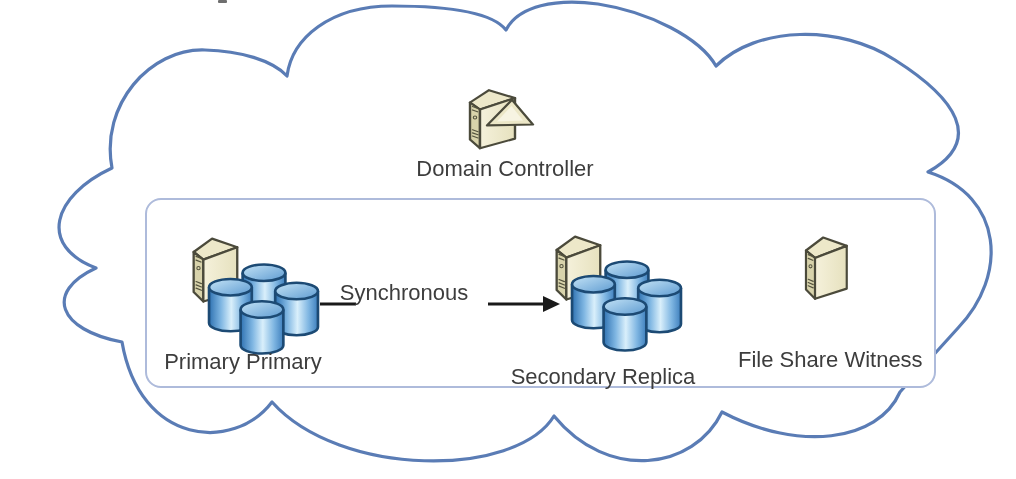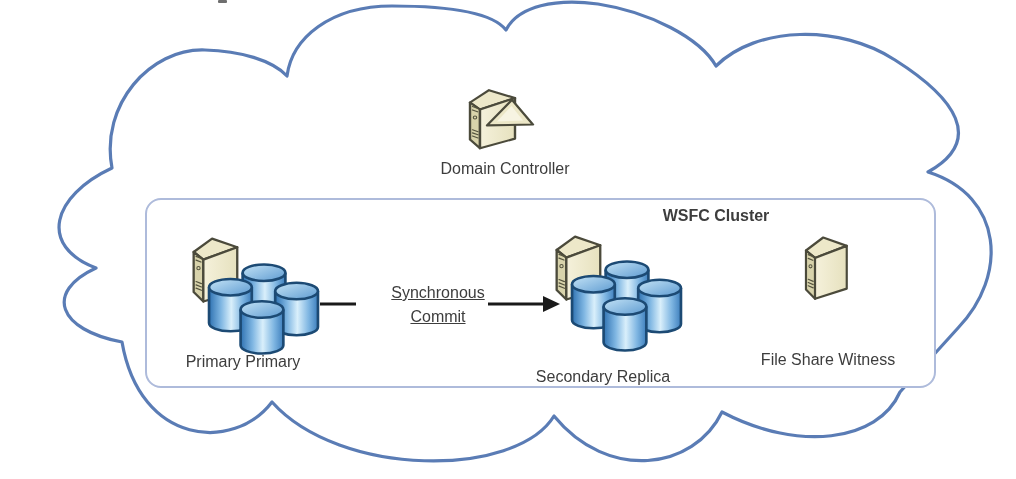--- a/index.html
+++ b/index.html
@@ -8,21 +8,21 @@
     width:1016px;height:479px;
     overflow:hidden;
     background:#ffffff;
     font-family:"Liberation Sans", sans-serif;
   }
   .abs{position:absolute;}
   svg.icon{position:absolute;overflow:visible;}
   .label{
     position:absolute;
     color:var(--label-text,#3d3d3d);
-    font-size:16px;
+    font-size:22px;
     line-height:24px;
     text-align:center;
     white-space:nowrap;
   }
   .label.bold{font-weight:bold;}
   #cluster-box{
     position:absolute;
     left:145px;top:198px;width:791px;height:190px;
     background:#ffffff;
     border:2px solid var(--cluster-border,#aebbdb);
@@ -102,21 +102,20 @@
              C 694,470 608,482 554,416
              C 516,478 340,478 272,402
              C 234,452 140,446 122,342
              C 58,330 44,292 96,268
              C 38,246 52,196 112,168 Z" fill="#ffffff" style="stroke:var(--cloud-stroke,#5A7CB5)" stroke-width="3.2" stroke-linejoin="round"></path>
   </svg>
 
   <div id="crop-artifact"></div>
 
   <div id="cluster-box"></div>
-  <div class="label bold" style="left:640px;top:204px;width:152px;">WSFC Cluster</div>
 
   <svg class="icon" style="left:459px;top:84px" width="80" height="74" viewBox="0 0 80 84" preserveAspectRatio="none">
     <use href="#server-tower"></use>
     <use href="#domain-triangle"></use>
   </svg>
   <div class="label" style="left:400px;top:157px;width:210px;">Domain Controller</div>
 
   <div class="abs">
     <svg class="icon" style="left:183px;top:232px" width="62" height="80" viewBox="0 0 64 84" preserveAspectRatio="none">
       <use href="#server-tower"></use>
@@ -140,18 +139,17 @@
   <svg class="icon" style="left:796px;top:231px" width="58" height="78" viewBox="0 0 64 84" preserveAspectRatio="none">
     <use href="#server-tower"></use>
   </svg>
   <div class="label" style="left:738px;top:348px;width:180px;">File Share Witness</div>
 
   <svg id="connector-svg" width="1016" height="479" viewBox="0 0 1016 479">
     <line x1="320" y1="304" x2="356" y2="304" style="stroke:var(--arrow,#1A1A1A)" stroke-width="3"></line>
     <line x1="488" y1="304" x2="543" y2="304" style="stroke:var(--arrow,#1A1A1A)" stroke-width="3"></line>
     <polygon points="543,296 560,304 543,312" style="fill:var(--arrow,#1A1A1A)"></polygon>
   </svg>
-  <div class="label" style="left:367px;top:281px;width:142px;text-decoration:underline;">
+  <div class="label" style="left:333px;top:281px;width:142px;">
     <div>Synchronous</div>
-    <div>Commit</div>
   </div>
 
 </div>
 
 </body></html>

